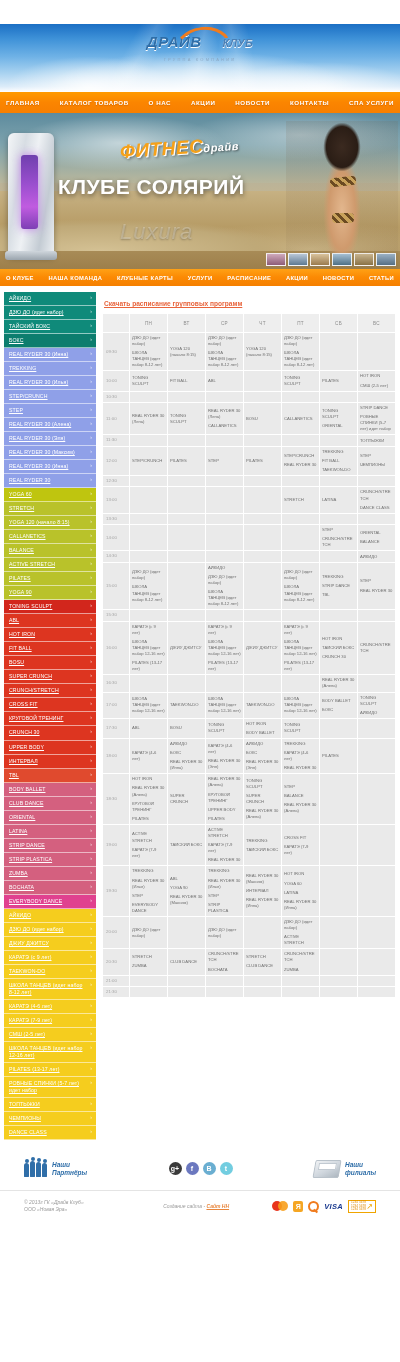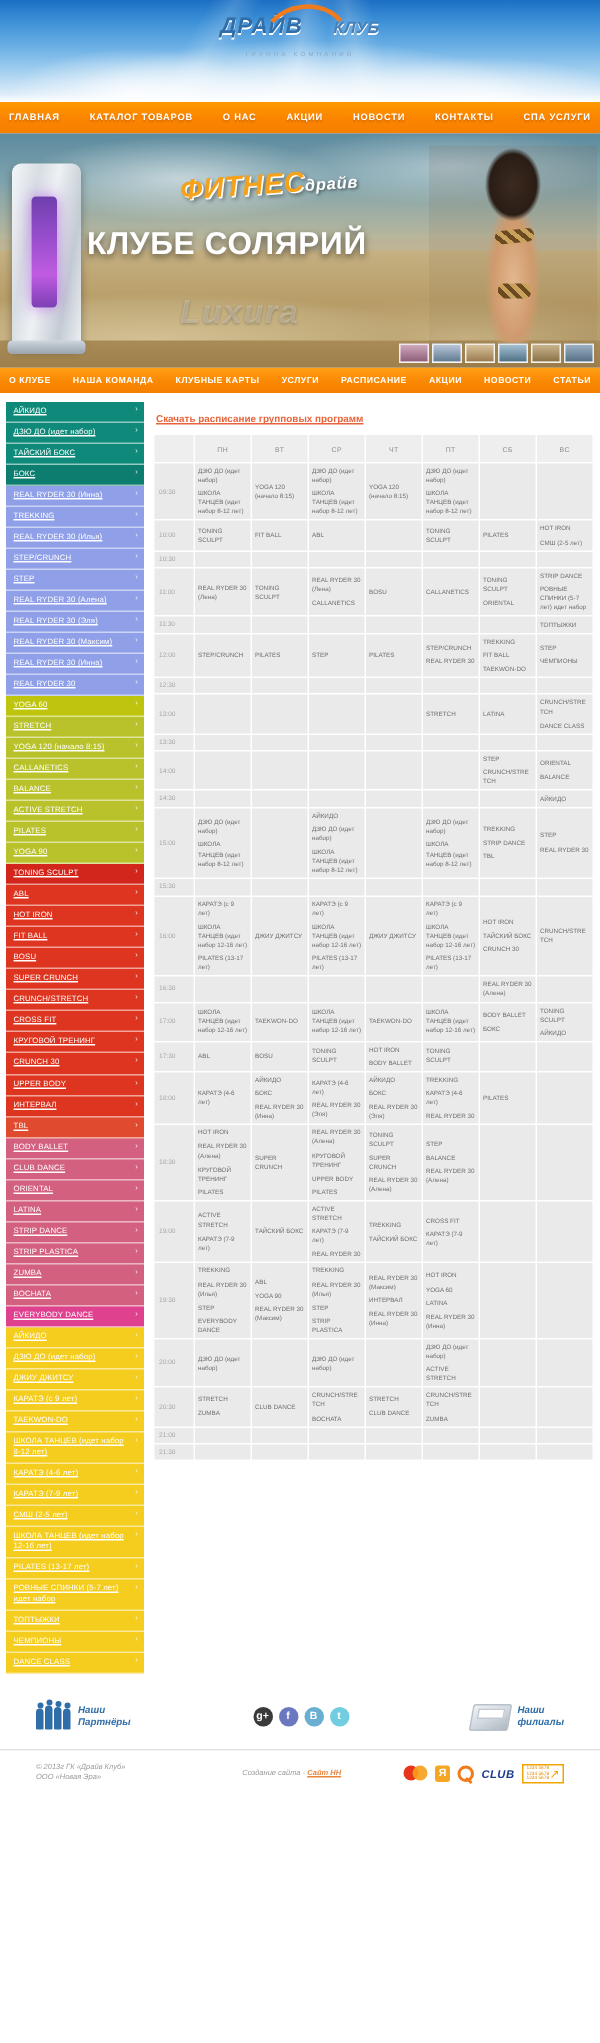--- a/index.html
+++ b/index.html
@@ -13,20 +13,21 @@
   
   .header-sky {
     position: relative;
     height: 68px;
     background:
       radial-gradient(ellipse 220px 60px at 200px 70px, rgba(255,255,255,0.95) 0%, rgba(255,255,255,0.5) 40%, rgba(255,255,255,0) 72%),
       radial-gradient(ellipse 120px 45px at 90px 64px, rgba(255,255,255,0.85) 0%, rgba(255,255,255,0) 70%),
       radial-gradient(ellipse 140px 40px at 320px 66px, rgba(255,255,255,0.8) 0%, rgba(255,255,255,0) 70%),
       linear-gradient(180deg, #1b6fc4 0%, #3f92d8 22%, #6fb2e6 48%, #a8d2f0 72%, #dcecf9 92%, #ffffff 100%);
     overflow: hidden;
+    margin-top: 24px;
   }
   .sunray {
     position: absolute; left: 0; top: 0; width: 400px; height: 68px;
     background:
       linear-gradient(100deg, rgba(255,255,255,0) 46%, rgba(255,255,255,0.22) 50%, rgba(255,255,255,0) 54%),
       linear-gradient(78deg, rgba(255,255,255,0) 55%, rgba(255,255,255,0.18) 59%, rgba(255,255,255,0) 63%),
       linear-gradient(120deg, rgba(255,255,255,0) 32%, rgba(255,255,255,0.16) 36%, rgba(255,255,255,0) 40%);
     pointer-events: none;
   }
   .logo-wrap {
@@ -162,21 +163,21 @@
   .hero-fitness small { font-size: 11px; color: #ffffff; text-shadow: 1px 1px 2px rgba(0,0,0,0.5); }
   .hero-title {
     position: absolute; left: 58px; top: 62px;
     font-size: 21px; font-weight: bold;
     color: #ffffff;
     letter-spacing: 0.5px;
     text-shadow: 0 2px 5px rgba(0,0,0,0.55);
   }
   .hero-luxura {
     position: absolute; left: 120px; top: 106px;
-    font-size: 22px; font-style: italic; font-weight: bold;
+    font-size: 22px; font-style: italic; font-weight: normal;
     color: rgba(255,255,255,0.28);
     letter-spacing: 1px;
     text-shadow: 0 1px 2px rgba(0,0,0,0.25);
   }
   .hero-thumbs {
     position: absolute; right: 4px; bottom: 3px;
     display: flex; gap: 2px;
   }
   .hero-thumbs i {
     display: block; width: 20px; height: 13px;
@@ -1174,19 +1175,19 @@
   <div class="madeby">
     <span>Создание сайта - </span><a href="#">Сайт НН</a>
   </div>
   <div class="pays">
     <span class="pay-mc">
         <i></i>
         <i></i>
       </span>
     <span class="pay-ya">Я</span>
     <span class="pay-q"></span>
-    <span class="pay-visa">CLUB</span>
+    <span class="pay-visa">VISA</span>
     <span class="pay-qiwi">
         <b>1234 5678<br>1234 5678<br>1234 5678</b>
         <em>↗</em>
       </span>
   </div>
 </div>
 
 </body></html>

